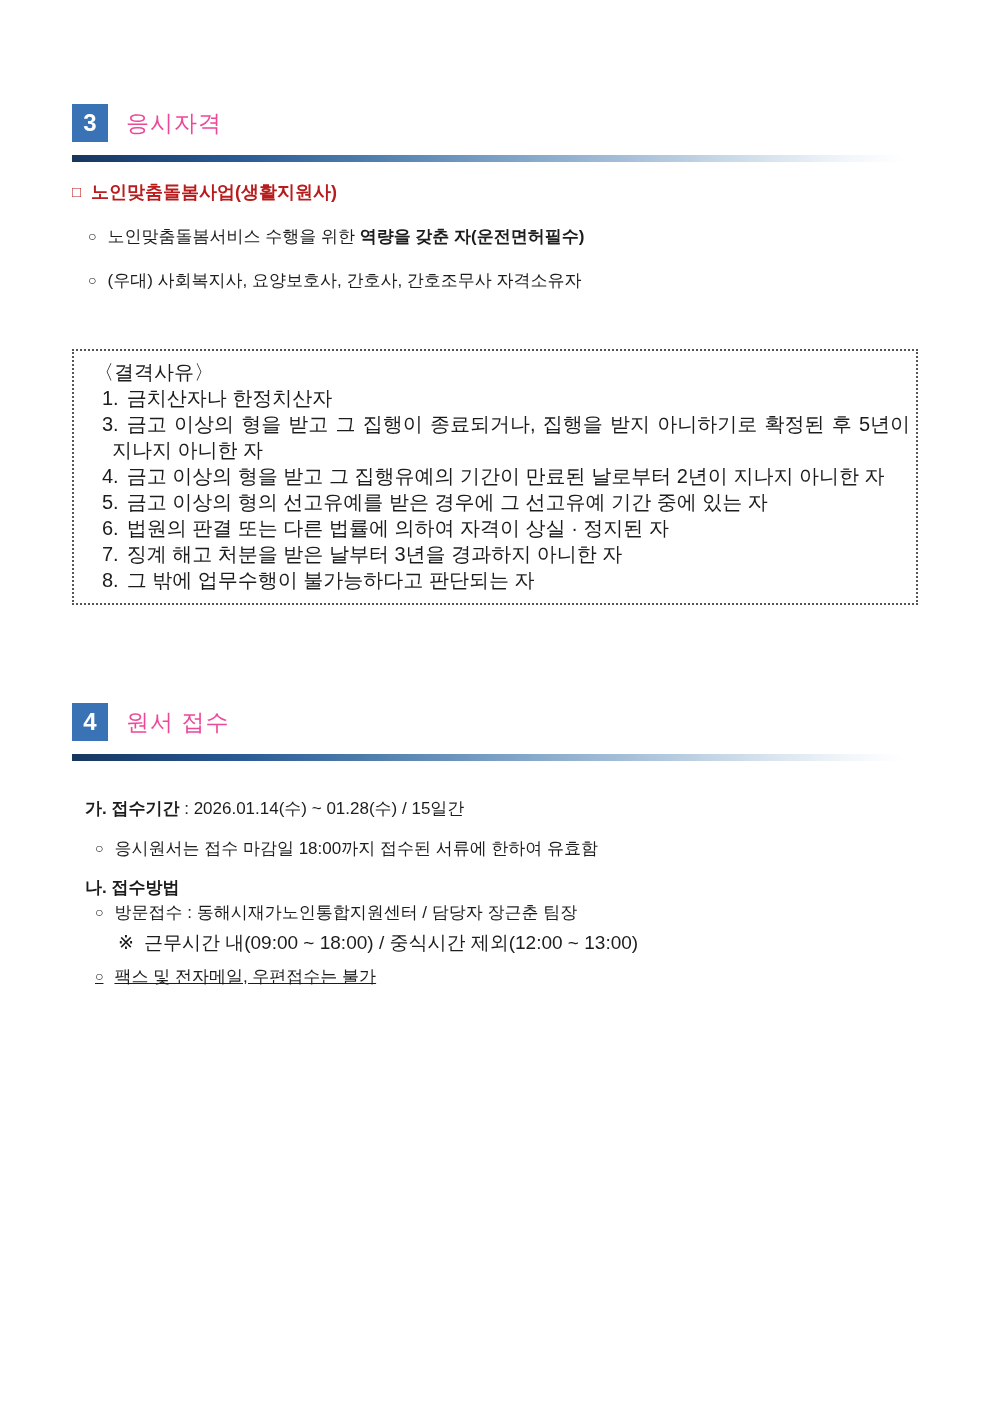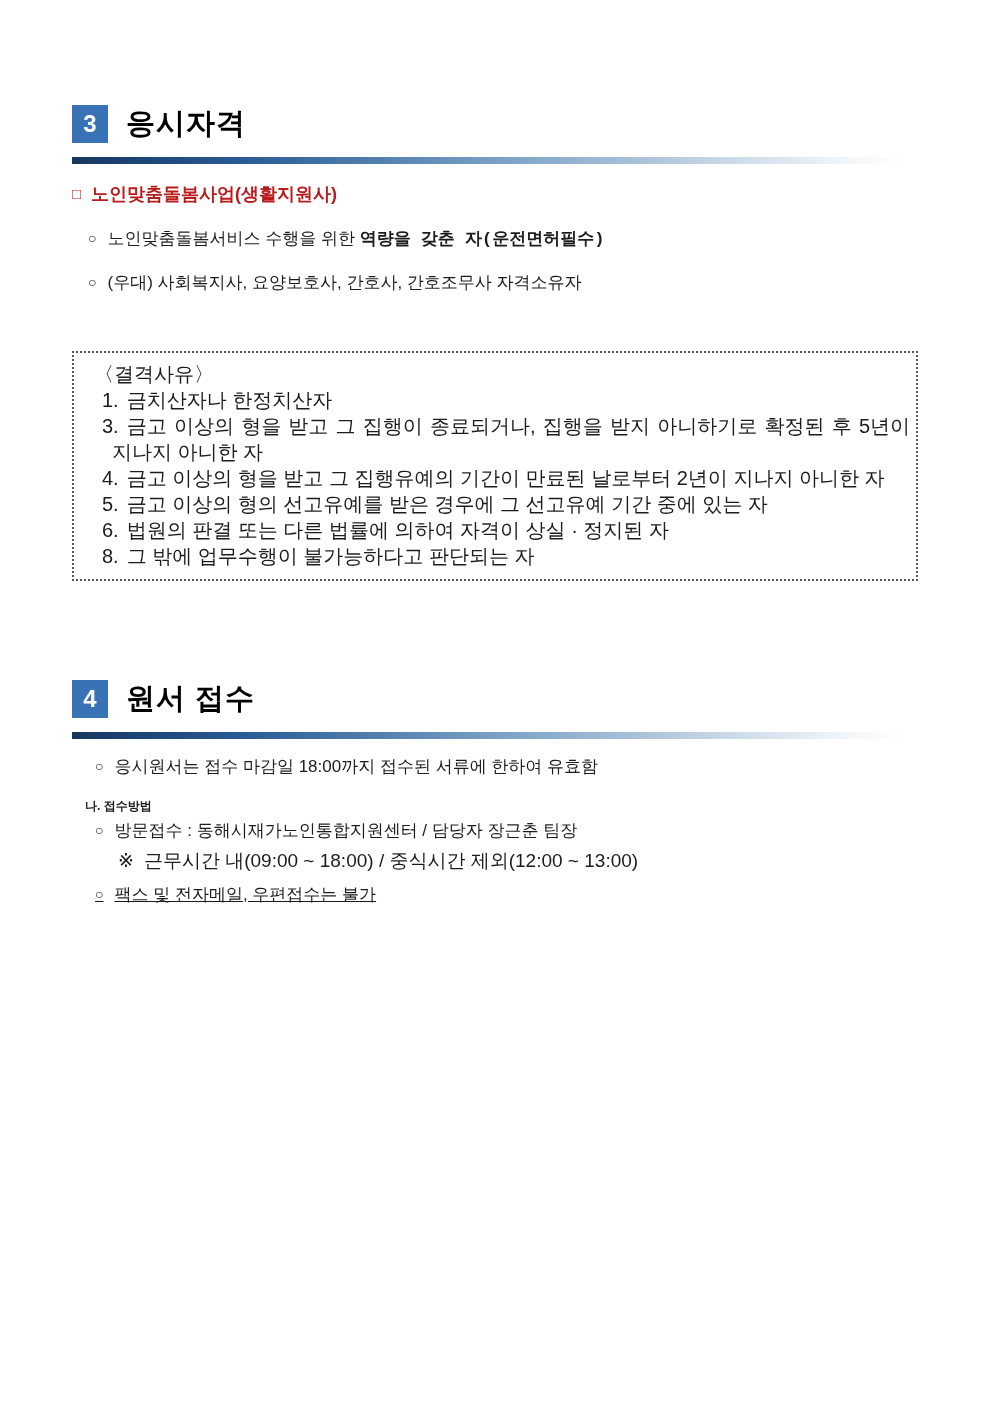--- a/index.html
+++ b/index.html
@@ -28,25 +28,25 @@
     height: 38px;
     background: #3a73b5;
     color: #ffffff;
     font-size: 24px;
     font-weight: bold;
     text-align: center;
     line-height: 38px;
     flex: 0 0 auto;
   }
   .sec-title {
-    font-size: 29px;
-    font-weight: bold;
+    font-size: 23px;
+    font-weight: normal;
     margin-left: 18px;
     letter-spacing: 1px;
-    color: #000000;
+    color: #ec4899;
   }
   .sec-line {
     margin-top: 13px;
     height: 7px;
     width: 833px;
     background: linear-gradient(to right,
       #17365d 0%, #1d4476 8%, #2a5a94 20%, #4d7cab 35%,
       #7da2c6 52%, #aac2da 68%, #d3e0ec 82%, #f2f6fa 93%, #ffffff 100%);
   }
 
@@ -70,21 +70,21 @@
     padding-left: 16px;
     font-size: 17px;
     line-height: 23px;
   }
   .bullet-row .o-marker {
     font-size: 14px;
     margin-right: 11px;
     position: relative;
     top: -1px;
   }
-  .bold-part { font-weight: bold; font-family: Liberation Mono, monospace; }
+  .bold-part { font-weight: bold; }
 
   
   .dq-box {
     margin-top: 56px;
     width: 846px;
     border: 2px dotted #555555;
     padding: 8px 6px 10px 20px;
     font-size: 20px;
     line-height: 26px;
     color: #1c1c1c;
@@ -101,21 +101,21 @@
   .row-ga { margin-top: 36px; padding-left: 13px; font-size: 17px; line-height: 24px; }
   .row-label { font-weight: bold; }
   .row-bullet { padding-left: 23px; font-size: 17px; line-height: 24px; }
   .row-bullet .o-marker {
     font-size: 14px;
     margin-right: 11px;
     position: relative;
     top: -1px;
   }
   .row-validity { margin-top: 16px; }
-  .row-na { margin-top: 15px; padding-left: 13px; font-size: 12px; line-height: 24px; }
+  .row-na { margin-top: 15px; padding-left: 13px; font-size: 17px; line-height: 24px; }
   .row-visit { margin-top: 1px; }
   .row-hours { margin-top: 6px; padding-left: 46px; font-size: 19px; line-height: 24px; }
   .row-hours .x-marker { margin-right: 10px; }
   .row-fax { margin-top: 10px; text-decoration: underline; }
 </style>
 </head>
 <body>
 
 <div class="page">
   <div class="content">
@@ -151,33 +151,39 @@
           <div class="dq-item">
           <span class="dq-num">4.</span><span>금고 이상의 형을 받고 그 집행유예의 기간이 만료된 날로부터 2년이 지나지 아니한 자</span>
         </div>
           <div class="dq-item">
           <span class="dq-num">5.</span><span>금고 이상의 형의 선고유예를 받은 경우에 그 선고유예 기간 중에 있는 자</span>
         </div>
           <div class="dq-item">
           <span class="dq-num">6.</span><span>법원의 판결 또는 다른 법률에 의하여 자격이 상실 · 정지된 자</span>
         </div>
           <div class="dq-item">
+          <span class="dq-num">7.</span><span>징계 해고 처분을 받은 날부터 3년을 경과하지 아니한 자</span>
+        </div>
+          <div class="dq-item">
           <span class="dq-num">8.</span><span>그 밖에 업무수행이 불가능하다고 판단되는 자</span>
         </div>
         </div>
     </div>
 
     <div class="section-header second">
       <div class="header-row">
         <span class="sec-num">4</span>
         <span class="sec-title">원서 접수</span>
       </div>
       <div class="sec-line"></div>
     </div>
 
+    <div class="row-ga">
+      <span class="row-label">가. 접수기간</span><span> : </span><span>2026.01.14(수) ~ 01.28(수) / 15일간</span>
+    </div>
 
     <div class="row-bullet row-validity">
       <span class="o-marker">○</span><span>응시원서는 접수 마감일 18:00까지 접수된 서류에 한하여 유효함</span>
     </div>
 
     <div class="row-na">
       <span class="row-label">나. 접수방법</span>
     </div>
 
     <div class="row-bullet row-visit">

